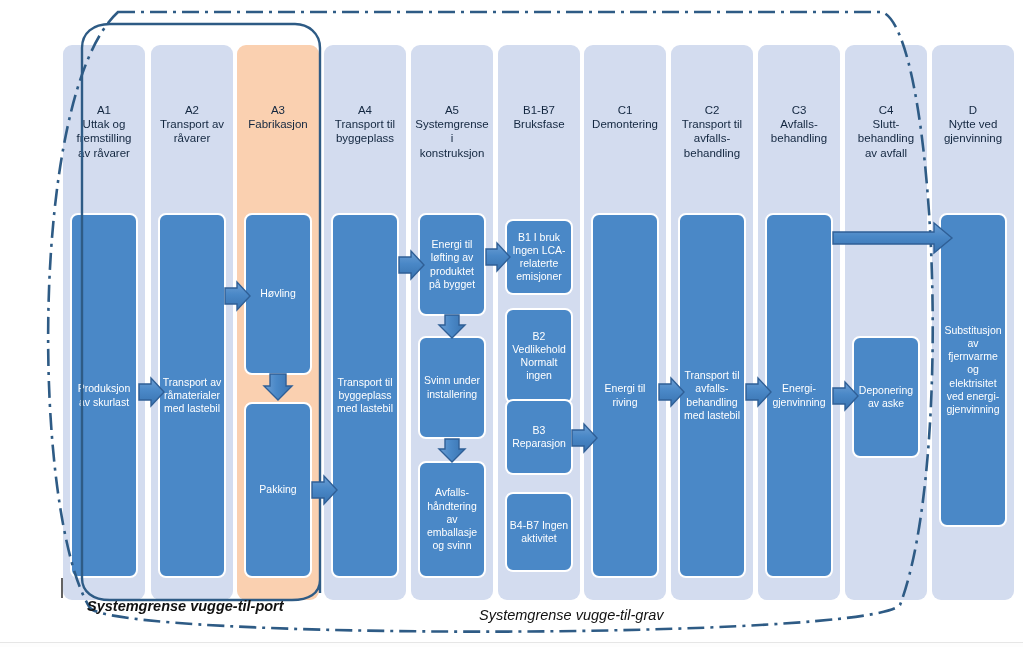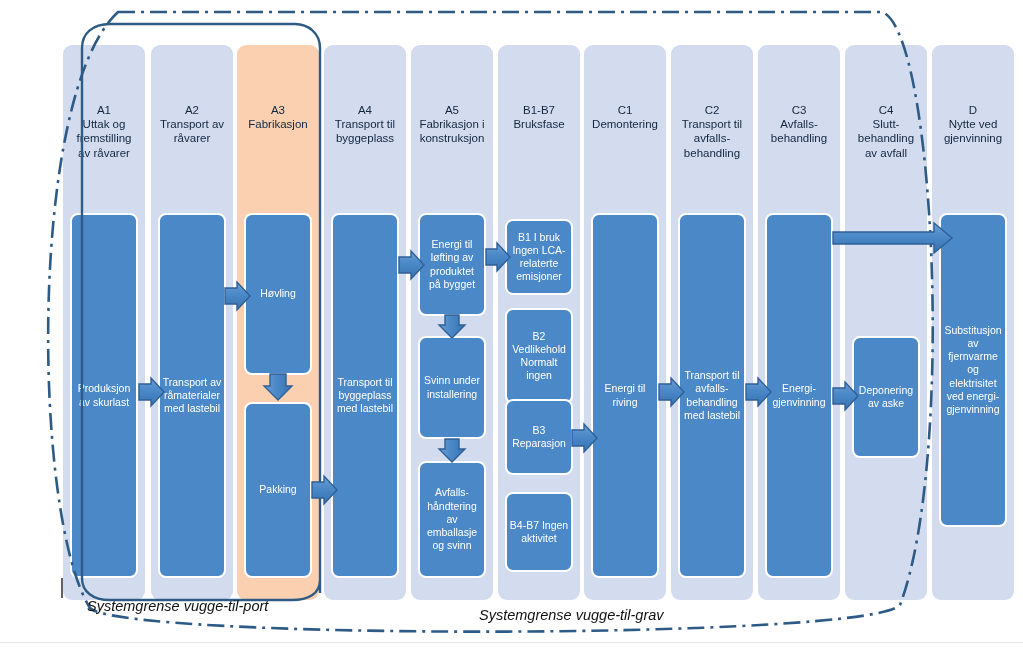--- a/index.html
+++ b/index.html
@@ -93,21 +93,21 @@
   </div>
 
   <div class="col" style="left:324px; top:45px; width:82px; height:555px;">
     <div class="col-title">A4
 Transport til
 byggeplass</div>
   </div>
 
   <div class="col" style="left:411px; top:45px; width:82px; height:555px;">
     <div class="col-title">A5
-Fabrikasjon i
+Systemgrense i
 konstruksjon</div>
   </div>
 
   <div class="col" style="left:498px; top:45px; width:82px; height:555px;">
     <div class="col-title">B1-B7
 Bruksfase</div>
   </div>
 
   <div class="col" style="left:584px; top:45px; width:82px; height:555px;">
     <div class="col-title">C1
@@ -274,18 +274,18 @@
 
     <g>
       <path d="M 833,388 L 845,388 L 845,382 L 858,396 L 845,410 L 845,404 L 833,404 Z" fill="url(#arrGrad)" stroke="#2f5f96" stroke-width="1.4"></path>
     </g>
 
     <g>
       <path d="M 833,232 L 934,232 L 934,223 L 952,238 L 934,253 L 934,244 L 833,244 Z" fill="url(#arrGrad)" stroke="#2f5f96" stroke-width="1.4"></path>
     </g>
   </svg>
 
-  <div class="sys-label" style="left:87px; top:598px;">Systemgrense vugge-til-port</div>
+  <div class="sys-label" style="left:87px; top:598px;font-weight:bold;">Systemgrense vugge-til-port</div>
 
   <div class="sys-label" style="left:479px; top:607px;">Systemgrense vugge-til-grav</div>
 
   <div class="bottom-strip"></div>
 </div>
 
 </body></html>

